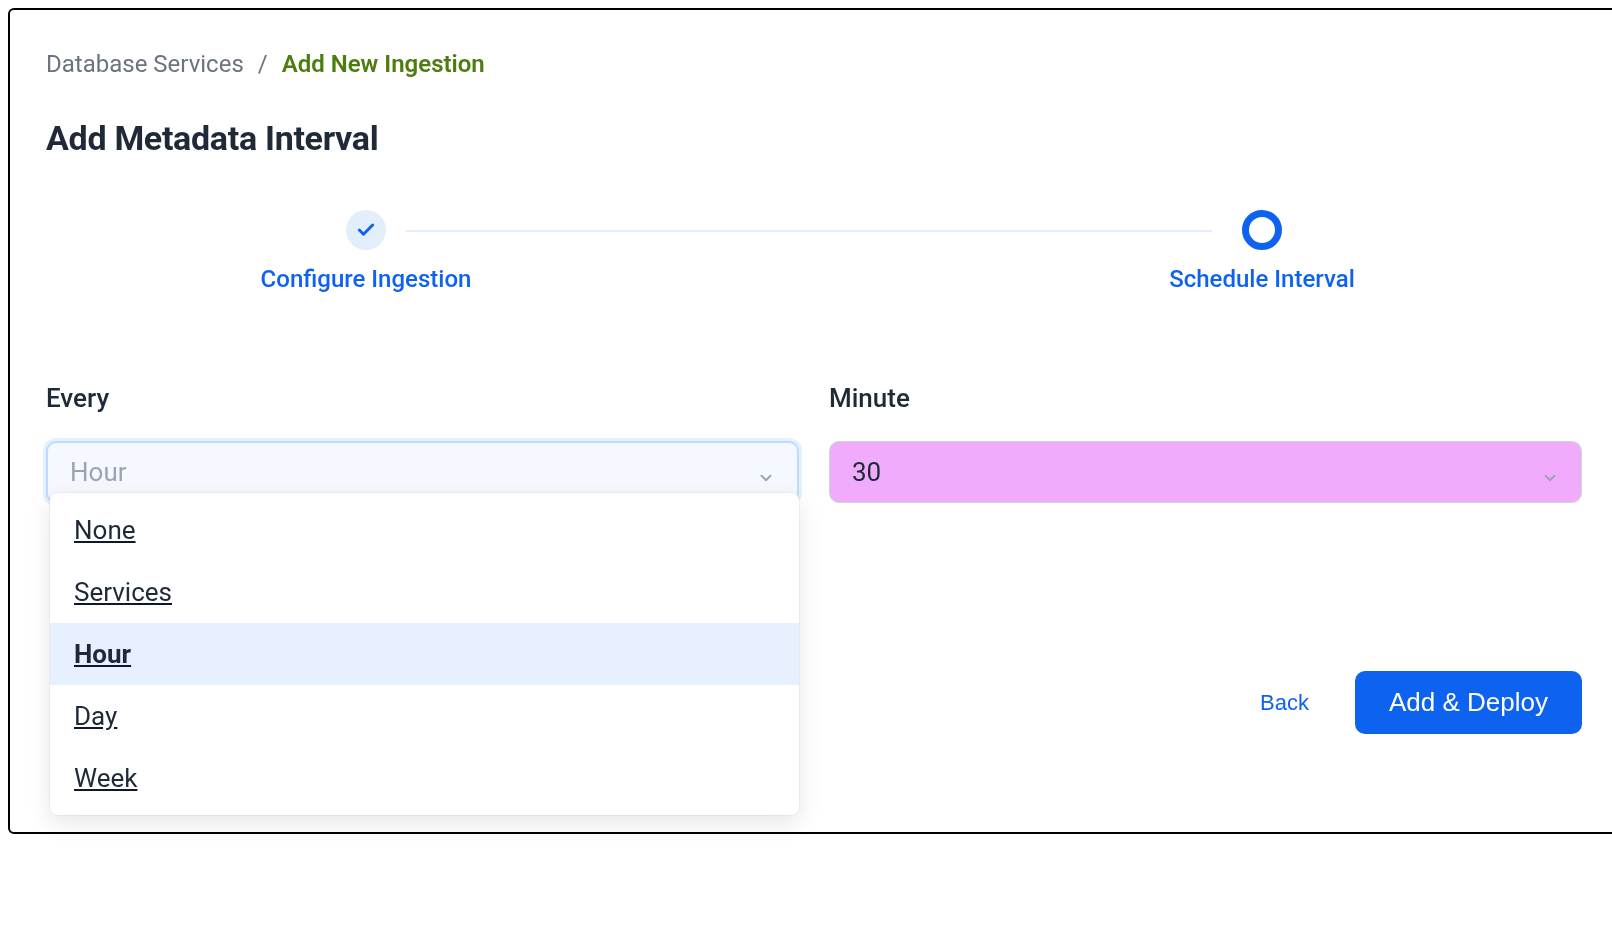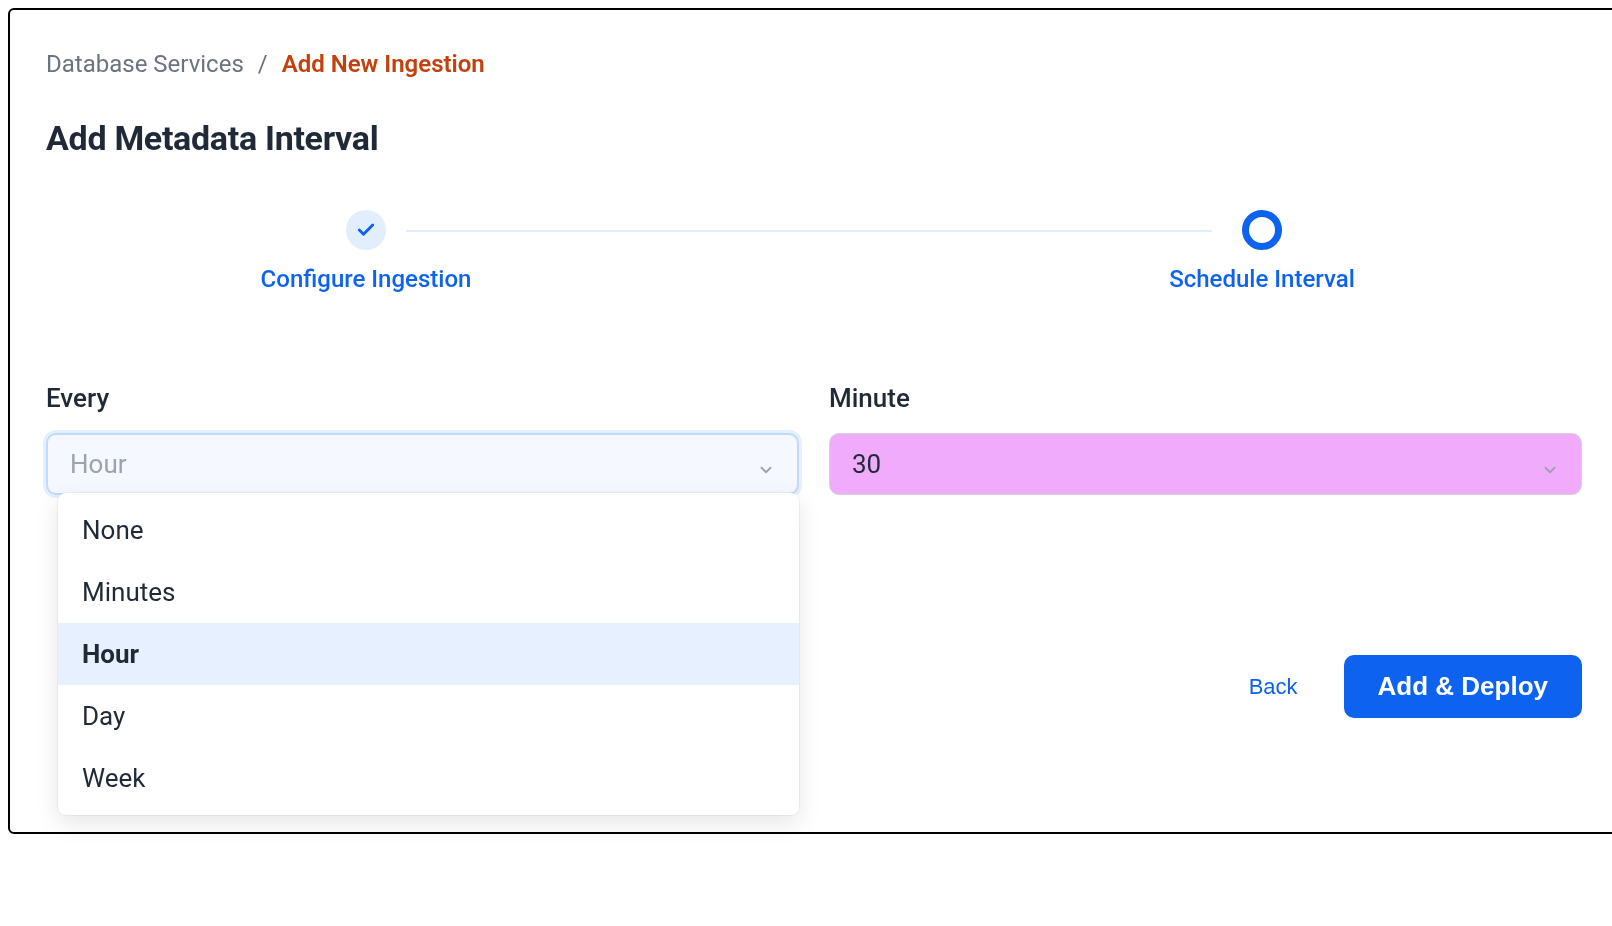--- a/index.html
+++ b/index.html
@@ -22,21 +22,21 @@
   }
   .breadcrumb {
     display: flex;
     align-items: center;
     gap: 14px;
     font-size: 24px;
     color: #6b7280;
     margin-bottom: 40px;
   }
   .breadcrumb .crumb-link { color: #6b7280; }
-  .breadcrumb .crumb-current { color: #c2410c; font-weight: 600; }
+  .breadcrumb .crumb-current { color: #4d7c0f; font-weight: 600; }
   .page-title {
     font-size: 34px;
     font-weight: 700;
     color: #1f2937;
     letter-spacing: -0.3px;
     margin-bottom: 52px;
   }
   .stepper {
     display: flex;
     align-items: flex-start;
@@ -86,21 +86,21 @@
   }
   .form-row {
     display: flex;
     gap: 30px;
     align-items: flex-start;
   }
   .field-col {
     flex: 1;
     display: flex;
     flex-direction: column;
-    gap: 20px;
+    gap: 28px;
     position: relative;
   }
   .field-label {
     font-size: 26px;
     color: #1f2937;
     font-weight: 500;
   }
   .select-box {
     height: 62px;
     border: 1px solid #d1d5db;
@@ -117,27 +117,28 @@
     border: 2px solid #bedaff;
     background: #f5f9ff;
     box-shadow: 0 0 0 3px rgba(153,196,255,0.25);
     color: #9ca3af;
   }
   .chev { width: 18px; height: 18px; }
   .chev svg { stroke: #9ca3af; }
   .dropdown {
     position: absolute;
     top: 110px;
-    left: 12px;
+    left: 4px;
     right: 0;
     background: #fff;
     border-radius: 8px;
     box-shadow: 0 8px 24px rgba(0,0,0,0.10), 0 0 0 1px rgba(0,0,0,0.04);
     padding: 6px 0;
     z-index: 10;
+    text-decoration: underline;
   }
   .dropdown-item {
     padding: 16px 24px;
     font-size: 26px;
     color: #1f2937;
     cursor: pointer;
   }
   .dropdown-item.selected {
     background: #e7f0ff;
     font-weight: 700;
@@ -153,21 +154,21 @@
     font-size: 22px;
     color: #0e62f0;
     font-weight: 500;
     background: transparent;
     border: none;
     cursor: pointer;
   }
   .btn-primary {
     font-size: 26px;
     color: #fff;
-    font-weight: 700;
+    font-weight: 400;
     background: #0e62f0;
     border: none;
     cursor: pointer;
     padding: 16px 34px;
     border-radius: 10px;
   }
 </style>
 </head>
 <body>
 
@@ -203,21 +204,21 @@
       <div class="select-box focused">
         <span>Hour</span>
         <span class="chev">
           <svg viewBox="0 0 24 24" fill="none" stroke="currentColor" stroke-width="2.5" stroke-linecap="round" stroke-linejoin="round">
               <polyline points="6 9 12 15 18 9"></polyline>
             </svg>
         </span>
       </div>
       <div class="dropdown">
         <div class="dropdown-item">None</div>
-        <div class="dropdown-item">Minutes</div>
+        <div class="dropdown-item">Services</div>
         <div class="dropdown-item selected">Hour</div>
         <div class="dropdown-item">Day</div>
         <div class="dropdown-item">Week</div>
       </div>
     </div>
 
     <div class="field-col">
       <label class="field-label">Minute</label>
       <div class="select-box">
         <span>30</span>

